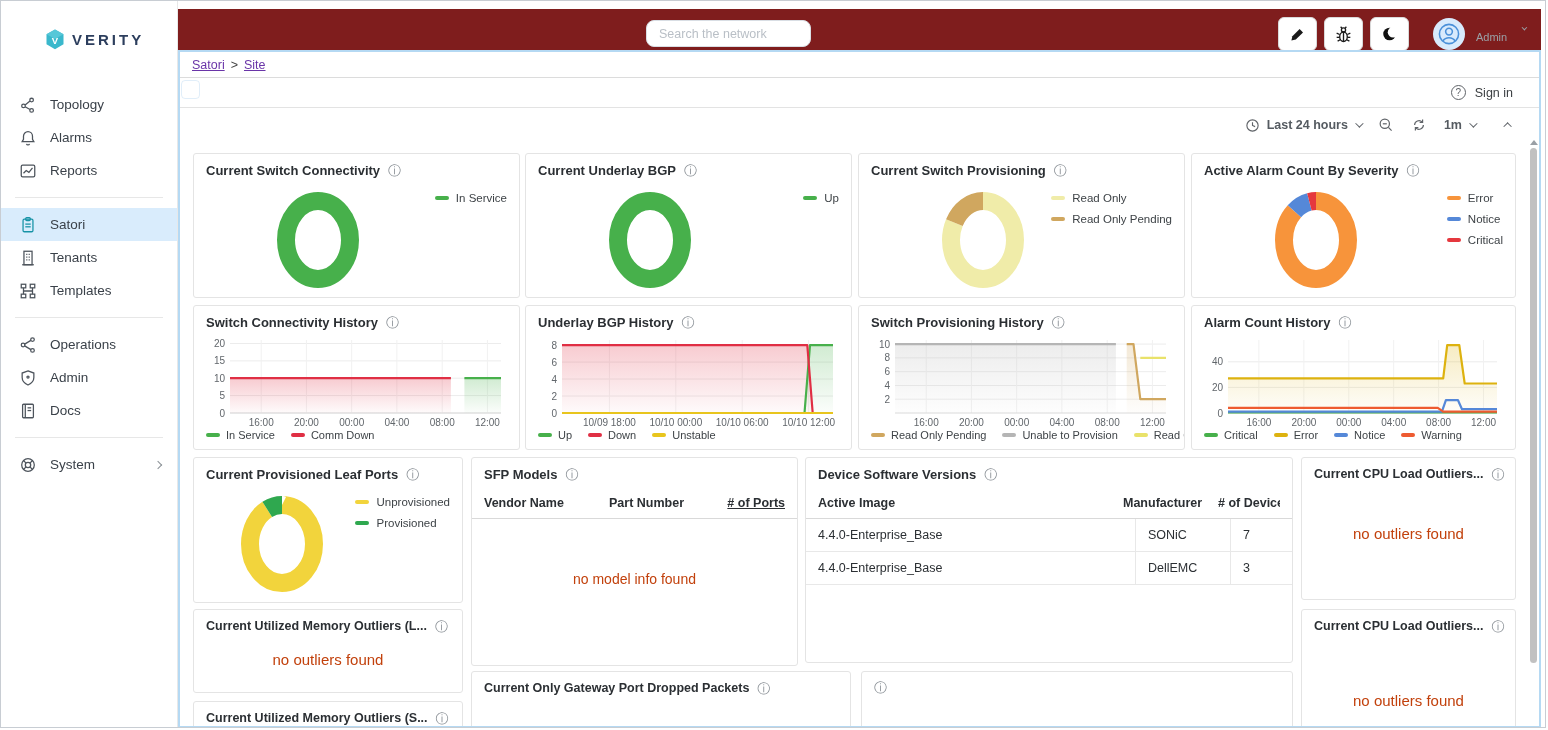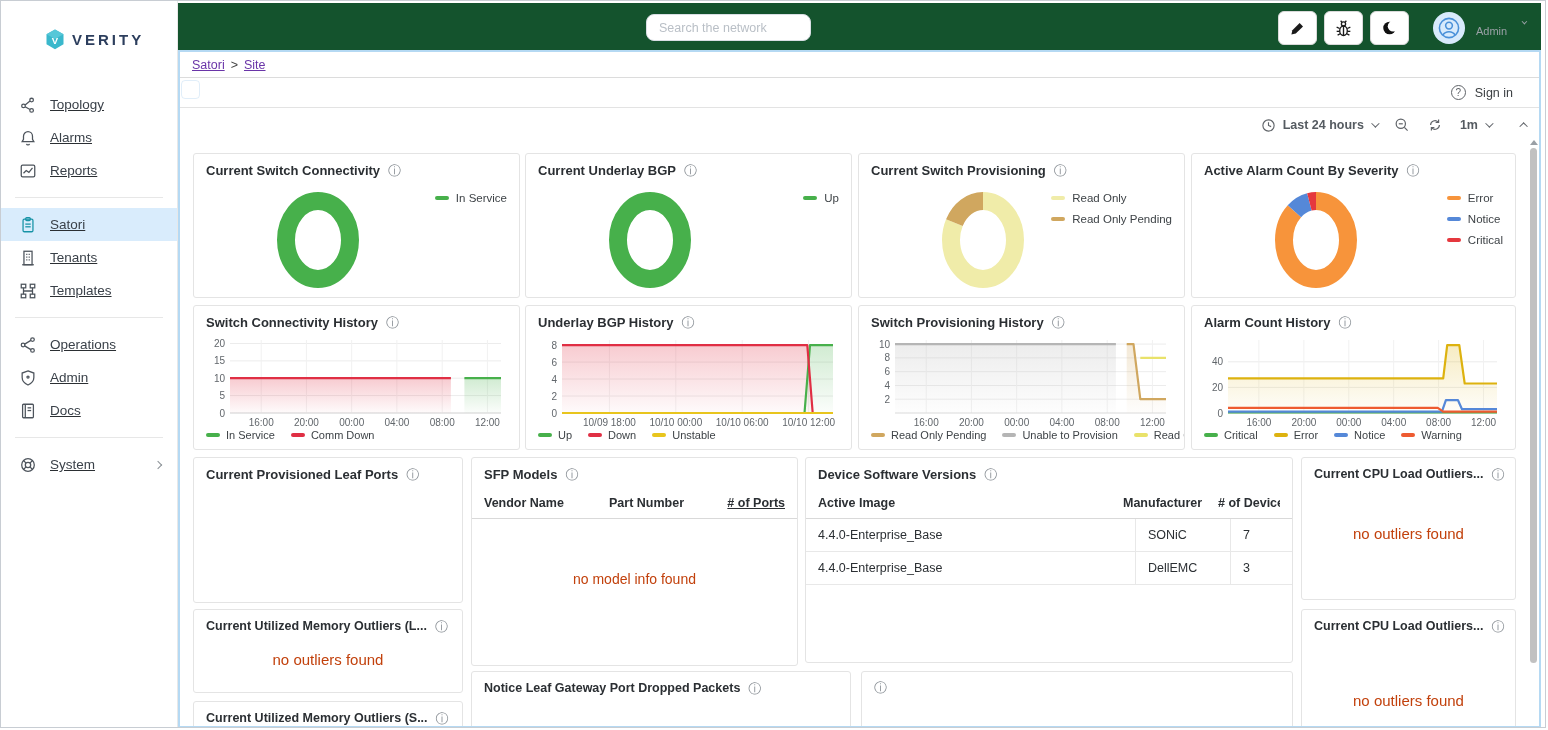--- a/index.html
+++ b/index.html
@@ -4,49 +4,49 @@
 <style>
   * { margin:0; padding:0; box-sizing:border-box; }
   html,body { width:1548px; height:730px; overflow:hidden; background:#fff;
     font-family:"Liberation Sans", sans-serif; color:#2b2f33; }
   #page { position:relative; width:1546px; height:728px; border:1px solid #c8cdd3; background:#fff; overflow:hidden; }
 
   
   #sidebar { position:absolute; left:0; top:0; width:177px; height:100%; background:#fff; border-right:1px solid #e8e8e8; }
   .logo { display:flex; align-items:center; gap:7px; padding:28px 0 0 44px; }
   .logo-text { font-size:15px; font-weight:700; letter-spacing:3px; color:#2c3e5d; }
-  .nav { margin-top:38px;text-decoration:underline; }
+  .nav { margin-top:38px; }
   .nav-item { display:flex; align-items:center; gap:13px; height:33px; padding-left:18px; font-size:13.5px; color:#3a4149; cursor:pointer; }
   .nav-item.active { background:#d9ecfc; }
   .nav-item .chev-right { margin-left:auto; margin-right:16px; }
   .nav-ico { width:18px; height:18px; flex:0 0 18px; }
   .sect-label { padding:10px 0 8px 16px; font-size:12.5px; color:#8d939b; }
   .divider { height:1px; background:#e7e7e7; margin:10px 14px; }
 
   
-  #topbar { position:absolute; left:177px; top:2px; width:1363px; height:49px; background:#14532d; }
+  #topbar { position:absolute; left:177px; top:8px; width:1363px; height:49px; background:#7f1d1d; }
   .search-box { position:absolute; left:468px; top:11px; width:165px; height:27px; border:1px solid #d9dee4; border-radius:8px;
     font-size:12.5px; padding:0 12px; color:#333; outline:none; font-family:inherit; }
   .search-box::placeholder { color:#b9bfc6; }
   .sq-btn { position:absolute; top:8px; width:39px; height:34px; border:1px solid #d9d9d9; border-radius:6px; background:#fff;
     display:flex; align-items:center; justify-content:center; cursor:pointer; }
   .avatar { position:absolute; left:1255px; top:9px; width:32px; height:32px; border-radius:50%; background:#d8eafc;
     display:flex; align-items:center; justify-content:center; cursor:pointer; }
   .admin-label { position:absolute; left:1298px; top:22px; font-size:11px; color:#9aa0a6; }
   .admin-caret { position:absolute; left:1343px; top:18px; }
 
   
   #frame { position:absolute; left:177px; top:49px; width:1363px; height:678px; border:2px solid #b5d9f3; background:#fff; overflow:hidden; }
   #breadcrumb-bar { position:absolute; left:0; top:0; width:100%; height:26px; background:#fff; border-bottom:1px solid #dcdcdc; display:flex; align-items:center; padding-left:12px; font-size:12.5px; }
   #breadcrumb-bar a { color:#6a35a8; text-decoration:underline; cursor:pointer; }
   .crumb-sep { margin:0 6px; color:#444; }
   .ghost-ico { position:absolute; left:1px; top:28px; width:19px; height:19px; border:1.5px solid #bcd9f2; border-radius:4px; opacity:.45; }
   #signin-bar { position:absolute; left:0; top:26px; width:100%; height:30px; border-bottom:1px solid #e3e3e3; display:flex; align-items:center; justify-content:flex-end; gap:9px; padding-right:26px; font-size:12.5px; color:#3c4043; }
   .qcircle { width:15px; height:15px; border:1.3px solid #5f6368; border-radius:50%; font-size:10px; display:flex; align-items:center; justify-content:center; color:#5f6368; }
-  #toolbar { position:absolute; left:0; top:56px; width:100%; height:34px; display:flex; align-items:center; justify-content:flex-end; gap:17px; padding-right:11px; font-size:12.5px; color:#555b61; font-weight:600; }
+  #toolbar { position:absolute; left:0; top:56px; width:100%; height:34px; display:flex; align-items:center; justify-content:flex-end; gap:17px; padding-right:27px; font-size:12.5px; color:#555b61; font-weight:600; }
   .tb-group { display:flex; align-items:center; gap:7px; cursor:pointer; }
   .chev { display:inline-block; width:6px; height:6px; border-right:1.6px solid #5f6368; border-bottom:1.6px solid #5f6368; }
   .chev.down { transform:rotate(45deg) translateY(-2px); }
   .chev.up { transform:rotate(-135deg) translateY(-2px); }
   .chev-right { display:inline-block; width:6px; height:6px; border-right:1.5px solid #8a9096; border-bottom:1.5px solid #8a9096; transform:rotate(-45deg); }
   .chev.sm { width:4px; height:4px; border-color:#9aa0a6; }
   .collapse-chev { margin-left:14px; cursor:pointer; }
 
   
   #cards { position:absolute; left:0; top:0; width:100%; height:100%; }
@@ -590,20 +590,36 @@
               <span>Warning</span>
             </span>
           </div>
       </div>
 
       <div class="card" style="left:13px;top:405px;width:270px;height:146px">
         <div class="card-title">
             <span>Current Provisioned Leaf Ports</span>
             <span class="info-ico">ⓘ</span>
           </div>
+        <div class="donut-body pad-sm">
+          <div class="donut"><svg width="100" height="112" viewBox="0 0 100 112">
+                <ellipse cx="50" cy="56" rx="32" ry="39" fill="none" stroke="#f2d43c" stroke-width="18" pathLength="100" stroke-dasharray="93 7" stroke-dashoffset="25"></ellipse>
+                <ellipse cx="50" cy="56" rx="32" ry="39" fill="none" stroke="#2fa84f" stroke-width="18" pathLength="100" stroke-dasharray="7 93" stroke-dashoffset="32"></ellipse>
+              </svg></div>
+          <div class="dlegend">
+              <span class="li">
+                <span class="sw" style="background:#f2d43c"></span>
+                <span>Unprovisioned</span>
+              </span>
+              <span class="li">
+                <span class="sw" style="background:#2fa84f"></span>
+                <span>Provisioned</span>
+              </span>
+            </div>
+        </div>
       </div>
 
       <div class="card" style="left:291px;top:405px;width:327px;height:209px">
         <div class="card-title">
             <span>SFP Models</span>
             <span class="info-ico">ⓘ</span>
           </div>
         <div class="thead sfp-head">
           <span class="h0">Vendor Name</span>
           <span class="h1">Part Number</span>
@@ -655,21 +671,21 @@
       <div class="card" style="left:1121px;top:557px;width:215px;height:170px">
         <div class="card-title" style="font-size:12.5px">
             <span>Current CPU Load Outliers...</span>
             <span class="info-ico">ⓘ</span>
           </div>
         <div class="empty-msg" style="height:130px">no outliers found</div>
       </div>
 
       <div class="card" style="left:291px;top:619px;width:380px;height:140px">
         <div class="card-title" style="font-size:12.5px">
-            <span>Notice Leaf Gateway Port Dropped Packets</span>
+            <span>Current Only Gateway Port Dropped Packets</span>
             <span class="info-ico">ⓘ</span>
           </div>
       </div>
 
       <div class="card" style="left:681px;top:619px;width:432px;height:140px">
         <div class="card-title" style="font-size:12.5px">
             <span class="info-ico">ⓘ</span>
           </div>
       </div>
 

